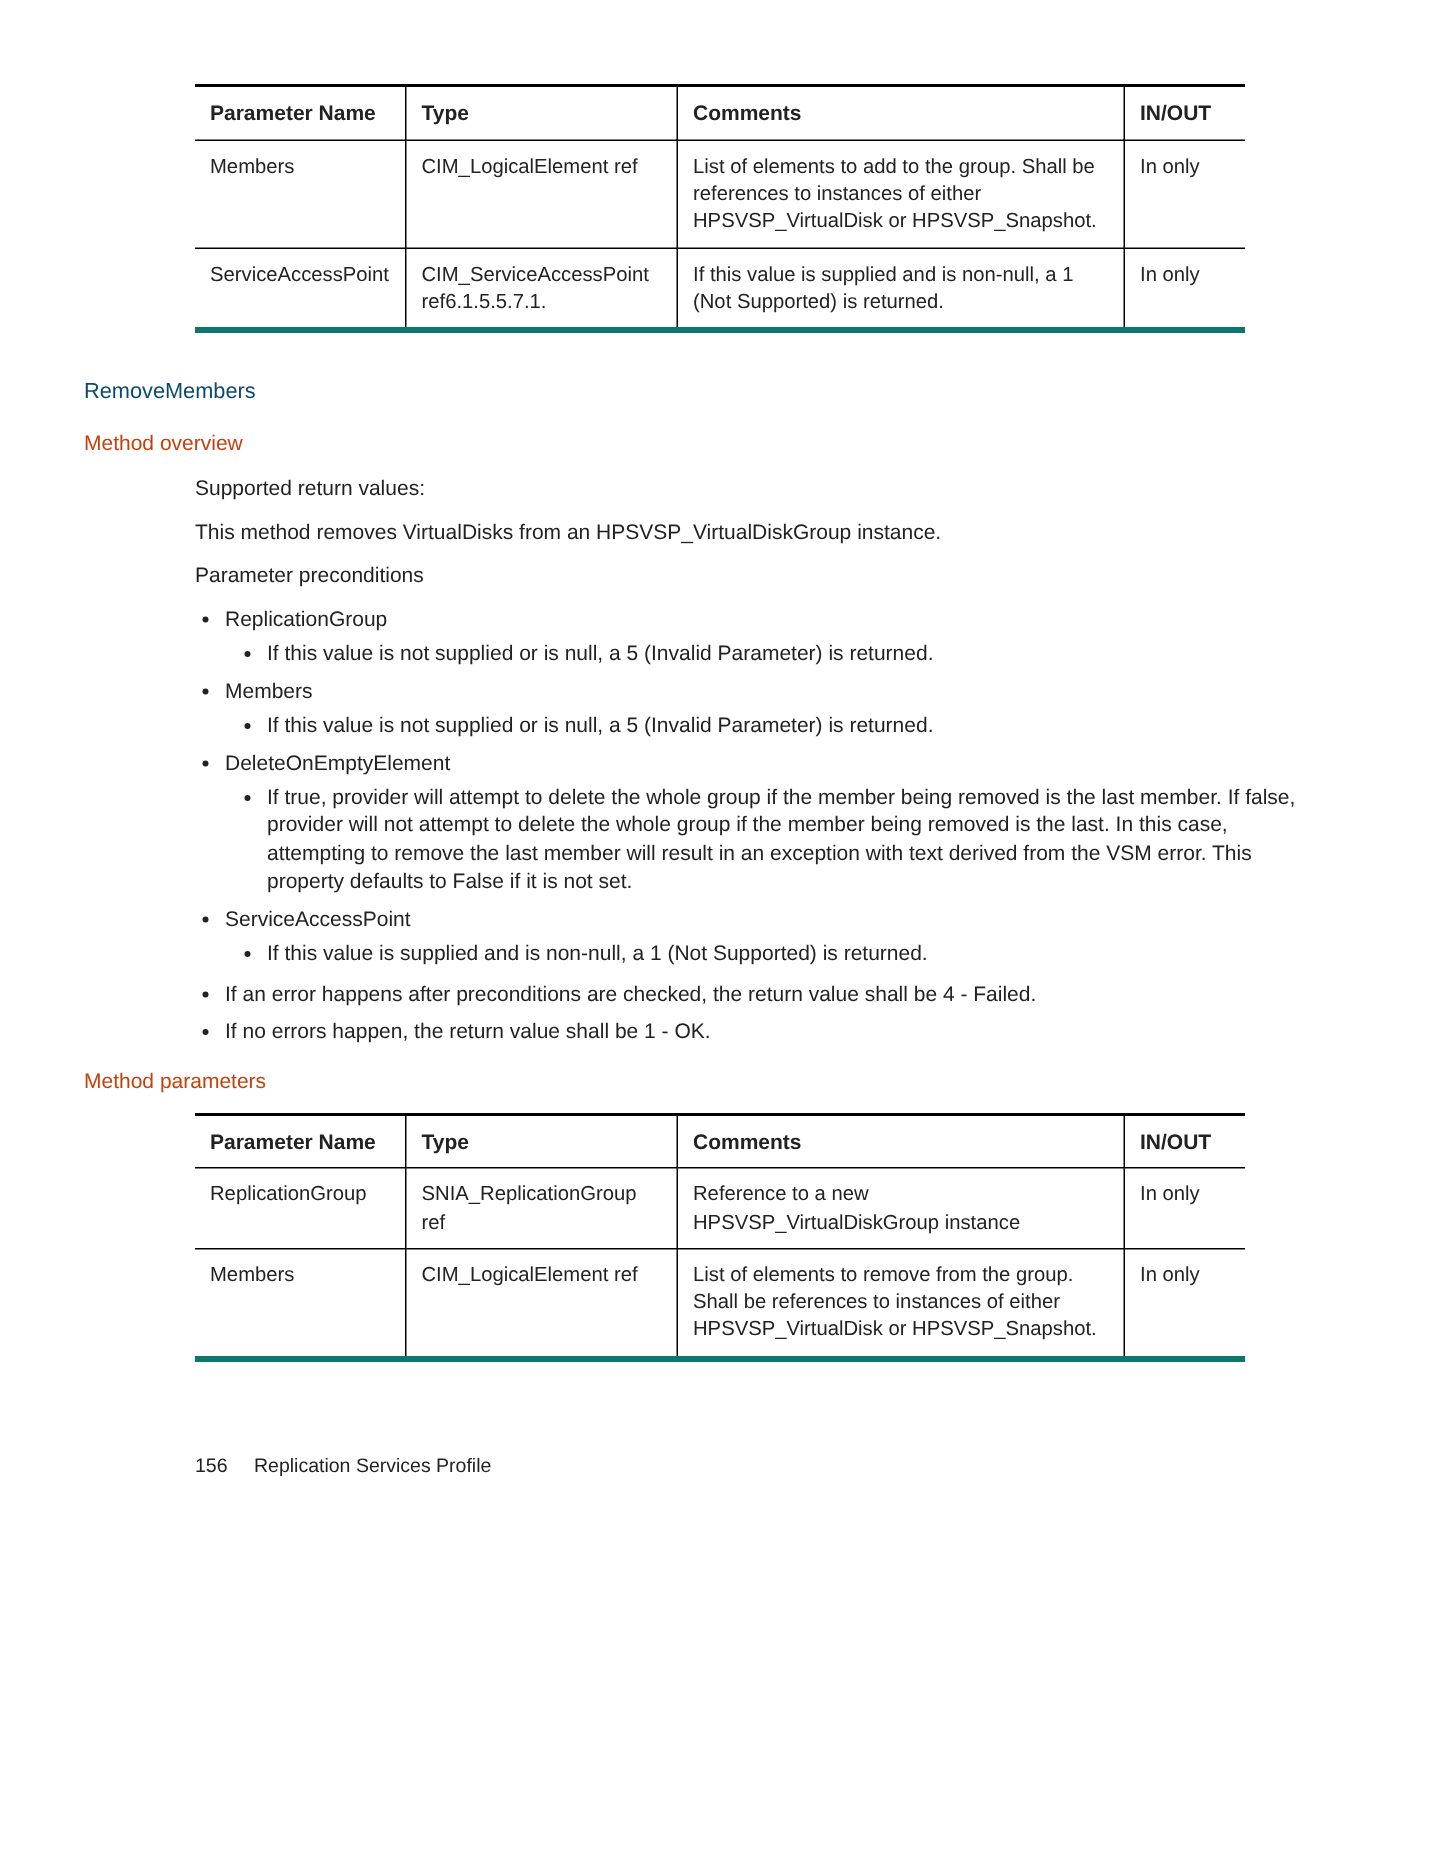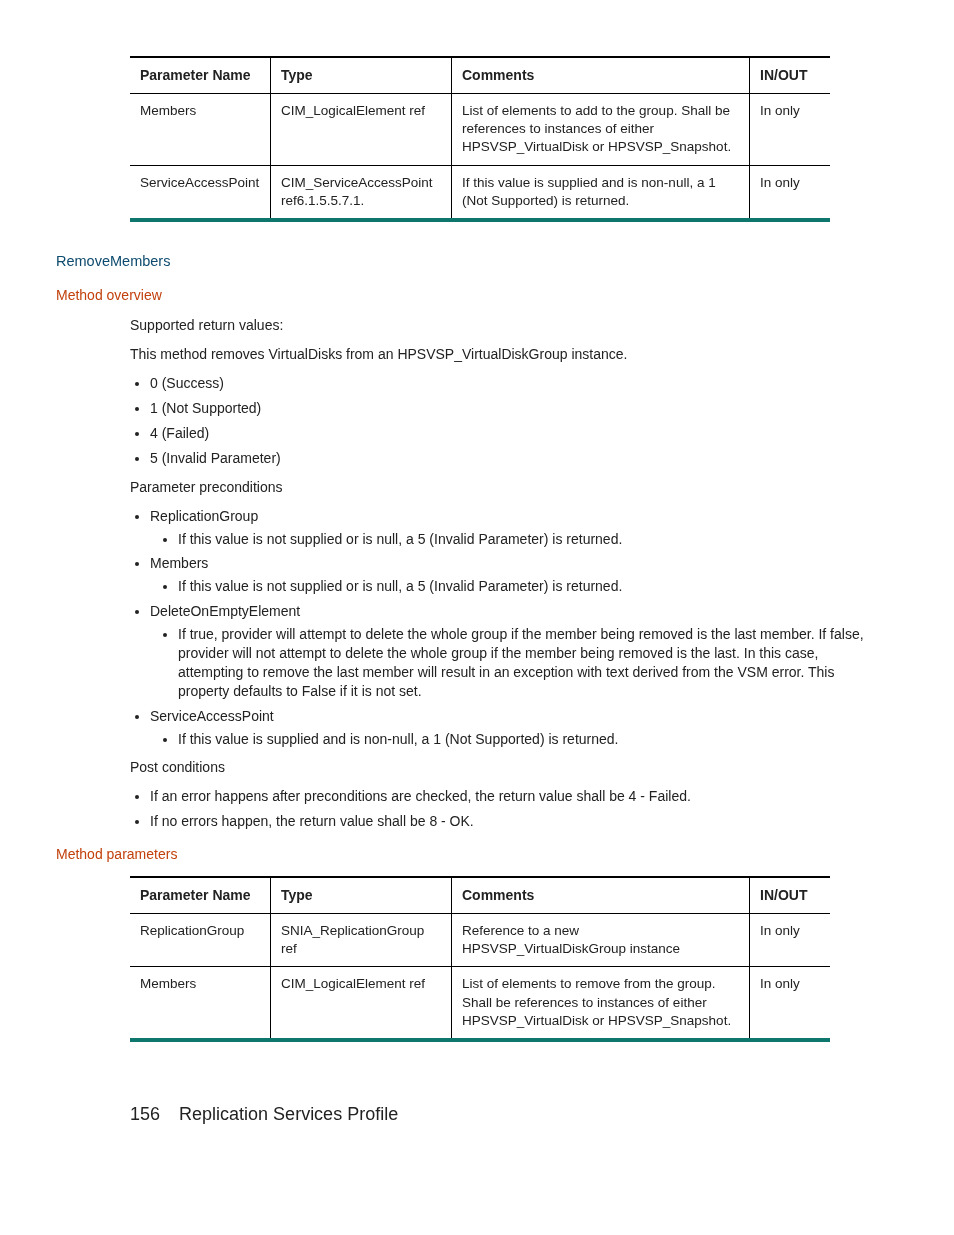--- a/index.html
+++ b/index.html
@@ -64,21 +64,21 @@
   ul.outer > li { margin: 4px 0 6px 0; }
   ul.inner {
     list-style-type: disc;
     padding-left: 28px;
     margin: 4px 0;
   }
   ul.inner > li { margin: 4px 0; }
   .footer {
     margin-top: 60px;
     margin-left: 74px;
-    font-size: 18px;
+    font-size: 13px;
   }
   .footer .pagenum { margin-right: 14px; }
 </style>
 </head>
 <body>
 
 <table class="param-table">
   <thead>
     <tr>
       <th class="col-name">Parameter Name</th>
@@ -103,26 +103,20 @@
   </tbody>
 </table>
 
 <div class="section-h3">RemoveMembers</div>
 
 <div class="section-h4">Method overview</div>
 
 <div class="body-block">
   <p>Supported return values:</p>
   <p>This method removes VirtualDisks from an HPSVSP_VirtualDiskGroup instance.</p>
-  <ul class="outer">
-    <li>0 (Success)</li>
-    <li>1 (Not Supported)</li>
-    <li>4 (Failed)</li>
-    <li>5 (Invalid Parameter)</li>
-  </ul>
   <p>Parameter preconditions</p>
   <ul class="outer">
     <li>
       <span>ReplicationGroup</span>
       <ul class="inner">
         <li>If this value is not supplied or is null, a 5 (Invalid Parameter) is returned.</li>
       </ul>
     </li>
     <li>
       <span>Members</span>
@@ -136,24 +130,23 @@
         <li>If true, provider will attempt to delete the whole group if the member being removed is the last member. If false, provider will not attempt to delete the whole group if the member being removed is the last. In this case, attempting to remove the last member will result in an exception with text derived from the VSM error. This property defaults to False if it is not set.</li>
       </ul>
     </li>
     <li>
       <span>ServiceAccessPoint</span>
       <ul class="inner">
         <li>If this value is supplied and is non-null, a 1 (Not Supported) is returned.</li>
       </ul>
     </li>
   </ul>
-  <p>Post conditions</p>
   <ul class="outer">
     <li>If an error happens after preconditions are checked, the return value shall be 4 - Failed.</li>
-    <li>If no errors happen, the return value shall be 8 - OK.</li>
+    <li>If no errors happen, the return value shall be 1 - OK.</li>
   </ul>
 </div>
 
 <div class="section-h4">Method parameters</div>
 
 <table class="param-table" style="margin-bottom:10px;">
   <thead>
     <tr>
       <th class="col-name">Parameter Name</th>
       <th class="col-type">Type</th>

